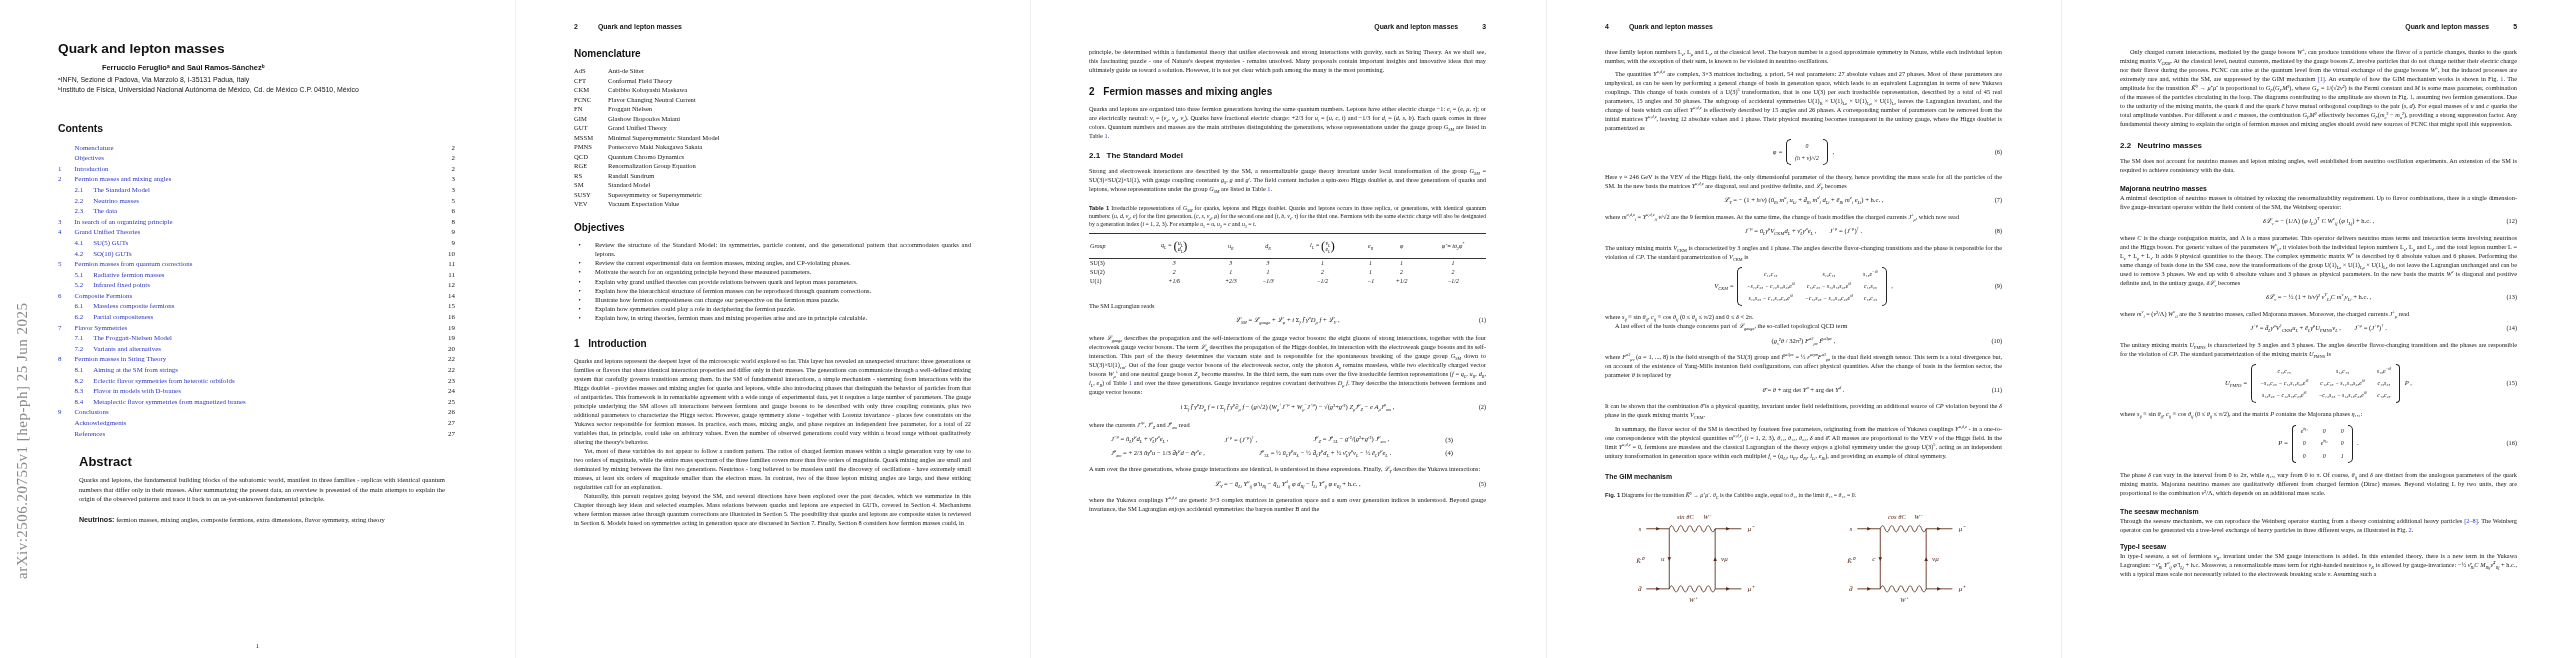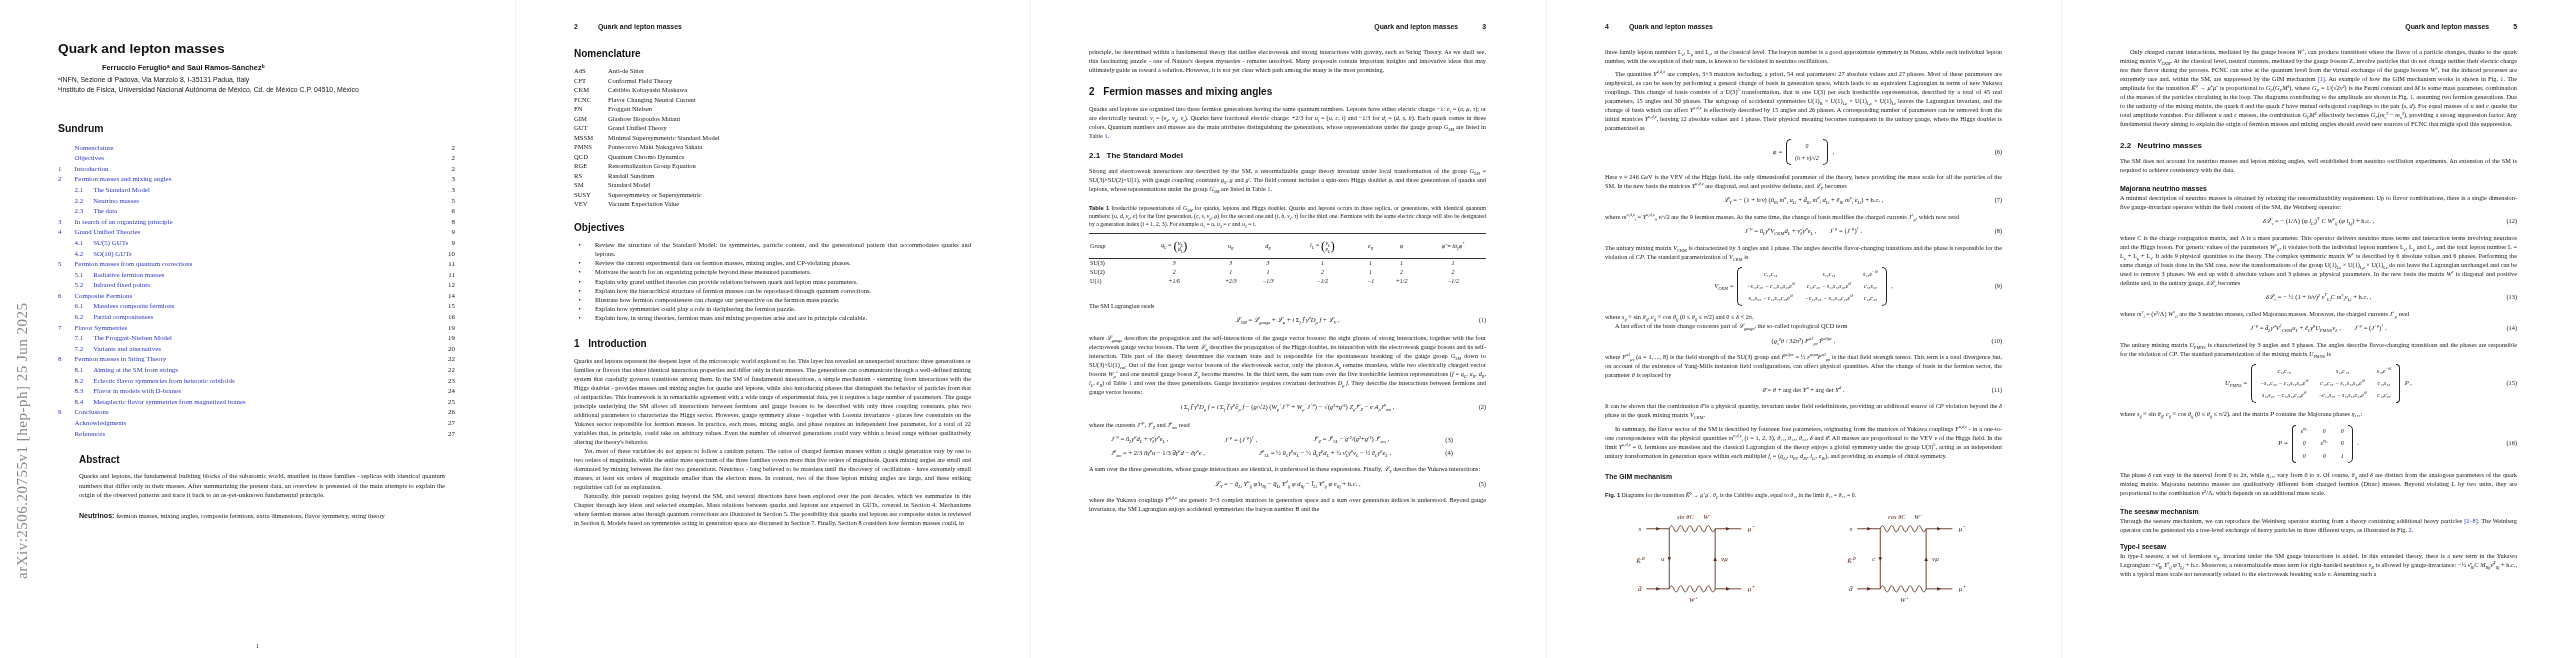--- a/index.html
+++ b/index.html
@@ -35,21 +35,21 @@
   .authors{font-family:"Liberation Sans",sans-serif;font-weight:bold;font-size:7.4px;margin:0 0 3.8px 0;padding-left:44px;}
   .affil{font-family:"Liberation Sans",sans-serif;font-size:6.9px;line-height:10px;}
   .contents-h{font-size:10.4px;margin:27.4px 0 8.8px 0;}
   .tocrow{display:flex;font-size:6.9px;line-height:10.6px;color:#2a35c1;cursor:pointer;}
   .tocrow .n{width:16.5px;flex:none;}
   .tocrow.l1{padding-left:16.5px;}
   .tocrow.l1 .n{width:18.7px;}
   .tocrow .lbl{flex:1;}
   .tocrow .pg{color:#161616;}
   .absblock{margin:14.3px 10px 0 21px;}
-  .abs-h{font-size:10px;margin:0 0 6.6px 0;}
+  .abs-h{font-size:13px;margin:0 0 6.6px 0;}
   .abs-t{font-size:6.6px;line-height:9.6px;text-align:justify;}
   .kw{margin-top:11px;font-size:6.6px;line-height:9.3px;}
   .kw b{font-family:"Liberation Sans",sans-serif;font-size:7.1px;}
   .footnum{position:absolute;bottom:8.8px;left:0;right:0;text-align:center;font-size:6.6px;}
   
   .nomrow{display:flex;font-size:6.6px;line-height:9.5px;}
   .nomrow .ab{width:34px;flex:none;}
   .obj{display:flex;font-size:6.5px;line-height:9.2px;}
   .obj .dot{width:16.5px;flex:none;text-align:left;padding-left:4.4px;}
   .obj .tx{flex:1;text-align:justify;}
@@ -93,21 +93,21 @@
 <div id="canvas">
 
   <div class="page" style="left:0">
     <div class="watermark">arXiv:2506.20755v1  [hep-ph]  25 Jun 2025</div>
     <div class="body">
       <h1 class="h-sans title">Quark and lepton masses</h1>
       <div class="authors">Ferruccio Feruglioᵃ and Saúl Ramos-Sánchezᵇ</div>
       <div class="affil">ᵃINFN, Sezione di Padova, Via Marzolo 8, I-35131 Padua, Italy</div>
       <div class="affil">ᵇInstituto de Física, Universidad Nacional Autónoma de México, Cd. de México C.P. 04510, México</div>
 
-      <h2 class="h-sans contents-h">Sundrum</h2>
+      <h2 class="h-sans contents-h">Contents</h2>
       <div>
 
           <div class="tocrow l0">
             <span class="n"></span>
             <span class="lbl">Nomenclature</span>
             <span class="pg">2</span>
           </div>
 
           <div class="tocrow l0">
             <span class="n"></span>

